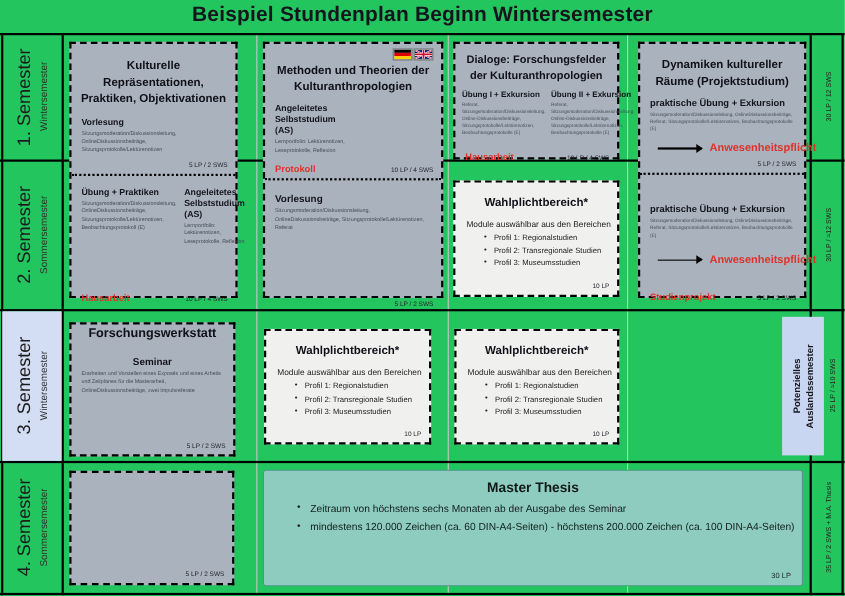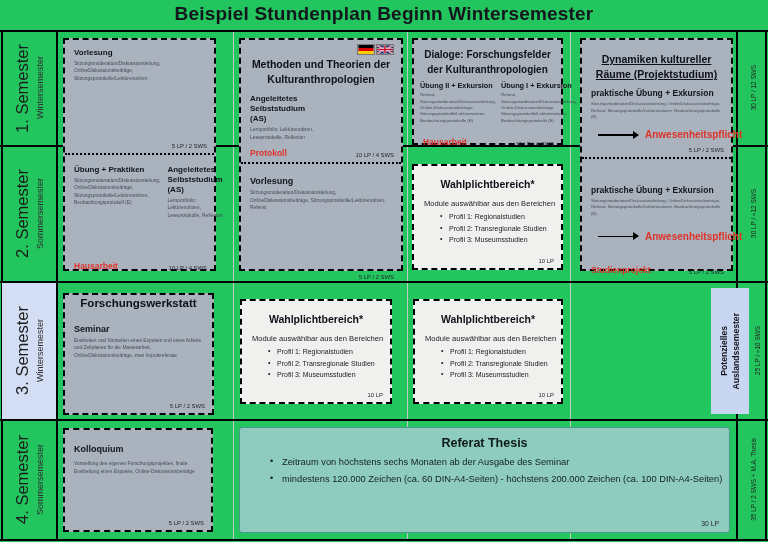--- a/index.html
+++ b/index.html
@@ -103,20 +103,21 @@
   </div>
   <div class="creditcell" style="top:282.5px;height:136px;left:748px;width:18px;">
     <span class="vtext">25 LP / ≈10 SWS</span>
   </div>
   <div class="creditcell" style="top:421px;height:117px;">
     <span class="vtext">35 LP / 2 SWS + M.A. Thesis</span>
   </div>
 
   <div class="box" style="left:63px;top:38px;width:153px;height:233px;">
     <div class="sec" style="height:105px;">
+      <div class="mt" style="margin-top:13px;">Kulturelle Repräsentationen, Praktiken, Objektivationen</div>
       <div class="pad" style="margin-top:8px;">
         <div class="h8">Vorlesung</div>
         <div class="d">Sitzungsmoderation/Diskussionsleitung, OnlineDiskussionsbeiträge, Sitzungsprotokolle/Lektürenotizen</div>
       </div>
       <div class="credits">5 LP / 2 SWS</div>
     </div>
     <div class="sec divide" style="height:122px;">
       <div class="cols" style="margin-top:10px;">
         <div>
           <div class="h8">Übung + Praktiken</div>
@@ -165,36 +166,36 @@
       </div>
       <div class="credits">5 LP / 2 SWS</div>
     </div>
   </div>
 
   <div class="box" style="left:412px;top:38px;width:151px;height:107px;">
     <div class="sec" style="height:100%;">
       <div class="mt" style="margin-top:8px;font-size:10px;">Dialoge: Forschungsfelder der Kulturanthropologien</div>
       <div class="cols" style="margin-top:4px;gap:5px;padding:0 6px;">
         <div>
+          <div class="h8" style="font-size:7.3px;">Übung I + Exkursion</div>
+          <div class="d" style="font-size:4.3px;">Referat, Sitzungsmoderation/Diskussionsleitung, Online-Diskussionsbeiträge, Sitzungsprotokolle/Lektürenotizen, Beobachtungsprotokolle (E)</div>
+        </div>
+        <div>
           <div class="h8" style="font-size:7.3px;">Übung II + Exkursion</div>
           <div class="d" style="font-size:4.3px;">Referat, Sitzungsmoderation/Diskussionsleitung, Online-Diskussionsbeiträge, Sitzungsprotokolle/Lektürenotizen, Beobachtungsprotokolle (E)</div>
         </div>
-        <div>
-          <div class="h8" style="font-size:7.3px;">Übung I + Exkursion</div>
-          <div class="d" style="font-size:4.3px;">Referat, Sitzungsmoderation/Diskussionsleitung, Online-Diskussionsbeiträge, Sitzungsprotokolle/Lektürenotizen, Beobachtungsprotokolle (E)</div>
-        </div>
       </div>
       <div class="exam">Hausarbeit</div>
       <div class="credits">10 LP / 4 SWS</div>
     </div>
   </div>
 
   <div class="box" style="left:580px;top:38px;width:153px;height:233px;">
     <div class="sec" style="height:105px;">
-      <div class="mt" style="margin-top:12px;text-decoration:underline;">Dynamiken kultureller Räume (Projektstudium)</div>
+      <div class="mt" style="margin-top:12px;">Dynamiken kultureller Räume (Projektstudium)</div>
       <div class="pad" style="margin-top:6px;">
         <div class="h8" style="font-size:8.5px;">praktische Übung + Exkursion</div>
         <div class="d" style="font-size:4.3px;">Sitzungsmoderation/Diskussionsleitung, OnlineDiskussionsbeiträge, Referat, Sitzungsprotokolle/Lektürenotizen, Beobachtungsprotokolle (E)</div>
       </div>
       <div class="arrowrow">
         <span class="arrow"></span>
         <span class="rednote">Anwesenheitspflicht</span>
       </div>
       <div class="credits">5 LP / 2 SWS</div>
     </div>
@@ -217,21 +218,21 @@
     <div class="wahl-intro">Module auswählbar aus den Bereichen</div>
     <div class="wbullet">Profil 1: Regionalstudien</div>
     <div class="wbullet">Profil 2: Transregionale Studien</div>
     <div class="wbullet">Profil 3: Museumsstudien</div>
     <div class="credits">10 LP</div>
   </div>
 
   <div class="box" style="left:63px;top:293px;width:151px;height:122px;">
     <div class="mt" style="margin-top:0;font-size:11.5px;">Forschungswerkstatt</div>
     <div class="pad" style="margin-top:12px;">
-      <div class="h8" style="font-size:9px;">Seminar</div>
+      <div class="h8" style="font-size:9px;text-align:center;">Seminar</div>
       <div class="d">Erarbeiten und Vorstellen eines Exposés und eines Arbeits und Zeitplanes für die Masterarbeit, OnlineDiskussionsbeiträge, zwei Impulsreferate</div>
     </div>
     <div class="credits">5 LP / 2 SWS</div>
   </div>
 
   <div class="box lightbox" style="left:240px;top:299px;width:152px;height:105px;">
     <div class="wahl-title">Wahlplichtbereich*</div>
     <div class="wahl-intro">Module auswählbar aus den Bereichen</div>
     <div class="wbullet">Profil 1: Regionalstudien</div>
     <div class="wbullet">Profil 2: Transregionale Studien</div>
@@ -246,29 +247,25 @@
     <div class="wbullet">Profil 3: Museumsstudien</div>
     <div class="credits">10 LP</div>
   </div>
 
   <div class="abroad" style="left:711px;top:288px;width:38px;height:126px;">
     <span class="vtext">Potenzielles</span>
     <span class="vtext">Auslandssemester</span>
   </div>
 
   <div class="box" style="left:63px;top:428px;width:150px;height:104px;">
-    <div class="pad" style="margin-top:14px;">
-      <div class="h8" style="font-size:9px;">Kolloquium</div>
-      <div class="d" style="margin-top:5px;">Vorstellung des eigenen Forschungsprojektes, finale Erarbeitung eines Exposés, Online-Diskussionsbeiträge</div>
-    </div>
     <div class="credits">5 LP / 2 SWS</div>
   </div>
 
   <div class="thesis" style="left:239px;top:427px;width:491px;height:106px;">
-    <div class="thesis-title">Referat Thesis</div>
+    <div class="thesis-title">Master Thesis</div>
     <div style="margin-top:6px;">
       <div class="tbullet">Zeitraum von höchstens sechs Monaten ab der Ausgabe des Seminar</div>
       <div class="tbullet">mindestens 120.000 Zeichen (ca. 60 DIN-A4-Seiten) -  höchstens 200.000 Zeichen (ca. 100 DIN-A4-Seiten)</div>
     </div>
     <div class="credits" style="font-size:6.8px;right:10px;bottom:5px;">30  LP</div>
   </div>
 
 </div>
 
 </body></html>

